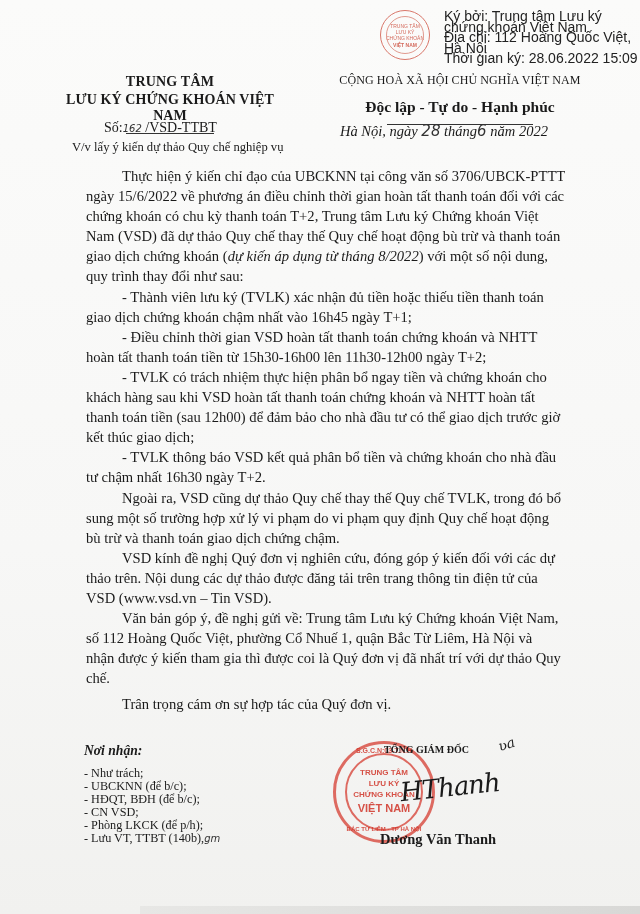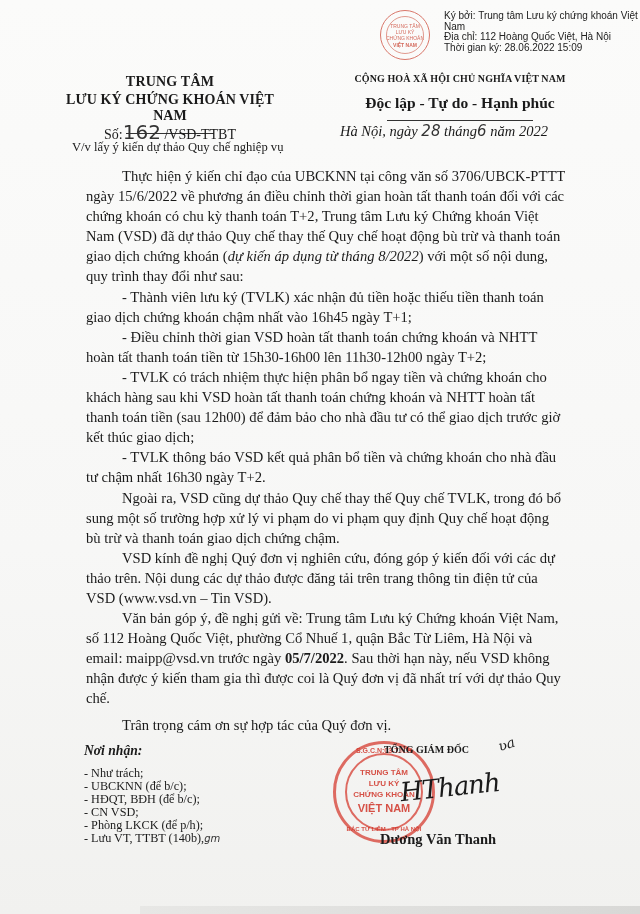--- a/index.html
+++ b/index.html
@@ -10,33 +10,33 @@
       color: #1a1a1a;
       position: relative;
     }
     .page { position: absolute; left: 0; top: 0; width: 640px; height: 914px; background: linear-gradient(180deg,#fbfbfa 0%,#f7f7f6 60%,#f1f1ef 100%); }
 
     
     .sig-block { position: absolute; left: 372px; top: 4px; width: 268px; height: 60px; }
     .seal-small { position: absolute; left: 8px; top: 6px; width: 50px; height: 50px; border-radius: 50%; border: 1.5px solid #d9776a; box-sizing: border-box; }
     .seal-small::after { content: ""; position: absolute; left: 5px; top: 5px; right: 5px; bottom: 5px; border-radius: 50%; border: 1px solid #e19a8e; }
     .seal-small .t { position: absolute; left: 0; right: 0; text-align: center; font-family: "Liberation Sans", sans-serif; color: #d46a5c; font-size: 5px; line-height: 6px; }
-    .sig-text { position: absolute; left: 72px; top: 7px; width: 196px; font-family: "Liberation Sans", sans-serif; font-size: 10px; line-height: 10.5px; color: #222; }
+    .sig-text { position: absolute; left: 72px; top: 7px; width: 196px; font-family: "Liberation Sans", sans-serif; font-size: 14px; line-height: 10.5px; color: #222; }
 
     
     .hdr-left { position: absolute; left: 50px; top: 74px; width: 240px; text-align: center; }
     .org-1 { font-weight: bold; font-size: 14px; letter-spacing: 0.2px; }
     .org-2 { font-weight: bold; font-size: 14px; margin-top: 2px; letter-spacing: 0.1px; }
     .rule-l { width: 88px; height: 1px; background: #333; margin: 9px auto 0; }
     .ref { position: absolute; left: 104px; top: 120px; font-size: 14px; }
-    .ref .hand { font-family: "DejaVu Sans", sans-serif; font-size: 20px; color: #333; }
+    .ref .hand { font-family: "DejaVu Sans", sans-serif; font-size: 10px; font-style: italic; color: #333; }
     .subj { position: absolute; left: 72px; top: 140px; font-size: 12.6px; }
 
     .hdr-right { position: absolute; left: 300px; top: 73px; width: 320px; text-align: center; }
-    .nat-1 { font-weight: bold; font-size: 10px; letter-spacing: 0.1px; }
+    .nat-1 { font-weight: normal; font-size: 12px; letter-spacing: 0.1px; }
     .nat-2 { font-weight: bold; font-size: 15.5px; margin-top: 10px; }
     .rule-r { width: 146px; height: 1px; background: #333; margin: 8px auto 0; }
     .date { position: absolute; left: 340px; top: 122px; font-size: 14.5px; font-style: italic; }
     .date .hand { font-family: "DejaVu Sans", sans-serif; font-style: italic; font-size: 15px; color: #333; }
 
     
     .body { position: absolute; left: 86px; top: 166px; width: 372px; font-size: 14.6px; line-height: 20.1px; text-align: justify; }
     .line { white-space: nowrap; text-align: justify; text-align-last: justify; }
     .line.last { text-align-last: left; }
     .ind1 { padding-left: 36px; }
@@ -117,21 +117,20 @@
     <div class="line ind1">- TVLK thông báo VSD kết quả phân bổ tiền và chứng khoán cho nhà đầu</div>
     <div class="line last">tư chậm nhất 16h30 ngày T+2.</div>
     <div class="line ind1">Ngoài ra, VSD cũng dự thảo Quy chế thay thế Quy chế TVLK, trong đó bổ</div>
     <div class="line">sung một số trường hợp xử lý vi phạm do vi phạm quy định Quy chế hoạt động</div>
     <div class="line last">bù trừ và thanh toán giao dịch chứng chậm.</div>
     <div class="line ind1">VSD kính đề nghị Quý đơn vị nghiên cứu, đóng góp ý kiến đối với các dự</div>
     <div class="line">thảo trên. Nội dung các dự thảo được đăng tải trên trang thông tin điện tử của</div>
     <div class="line last">VSD (www.vsd.vn – Tin VSD).</div>
     <div class="line ind1">Văn bản góp ý, đề nghị gửi về: Trung tâm Lưu ký Chứng khoán Việt Nam,</div>
     <div class="line">số 112 Hoàng Quốc Việt, phường Cổ Nhuế 1, quận Bắc Từ Liêm, Hà Nội và</div>
-    <div class="line"><span>email: maipp@vsd.vn trước ngày </span><span class="b">05/7/2022</span><span>. Sau thời hạn này, nếu VSD không</span></div>
     <div class="line">nhận được ý kiến tham gia thì được coi là Quý đơn vị đã nhất trí với dự thảo Quy</div>
     <div class="line last">chế.</div>
     <div class="line ind1 last" style="margin-top:6px">Trân trọng cám ơn sự hợp tác của Quý đơn vị.</div>
   </div>
 
   <div class="recip">
     <div class="head">Nơi nhận:</div>
     <div>- Như trách;</div>
     <div>- UBCKNN (để b/c);</div>
     <div>- HĐQT, BĐH (để b/c);</div>

